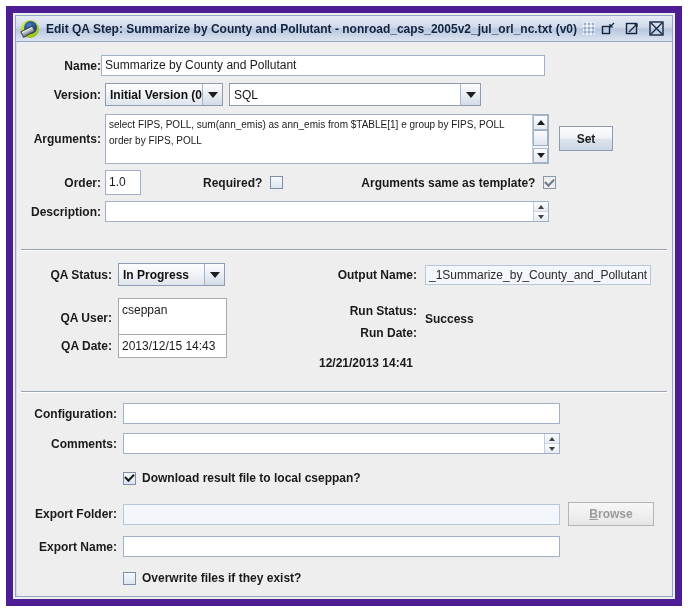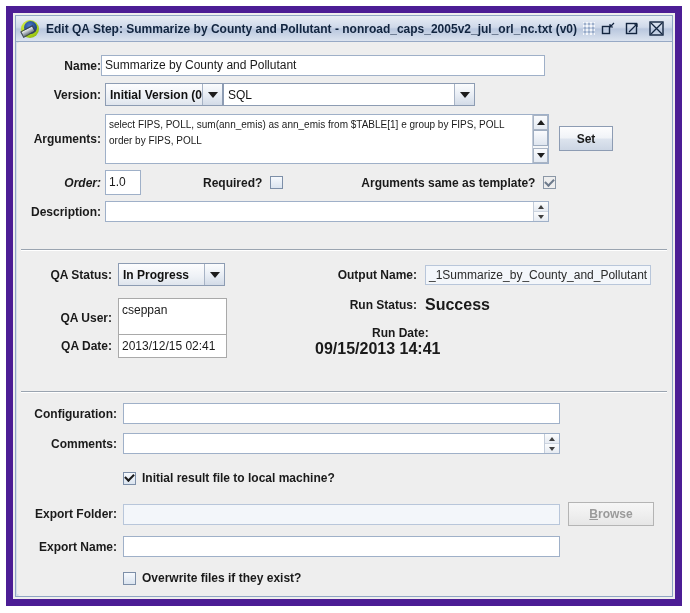--- a/index.html
+++ b/index.html
@@ -119,24 +119,25 @@
 
   .row { position: absolute; display: flex; align-items: center; }
   .lbl {
     font-size: 12px;
     font-weight: bold;
     color: #1a1a1a;
     text-align: right;
     white-space: nowrap;
   }
   .val {
-    font-size: 16px;
+    font-size: 12px;
     font-weight: bold;
     color: #1a1a1a;
     white-space: nowrap;
+    margin-top: 16px;
   }
 
   
   .tf {
     background: #ffffff;
     border: 1px solid #9fb0c8;
     box-sizing: border-box;
     font-family: "Liberation Sans", sans-serif;
     font-size: 12px;
     color: #1a1a1a;
@@ -365,21 +366,21 @@
     </div>
 
     <div class="row" style="left:0; top:40px; width:668px;">
       <div class="lbl" style="width:84px;">Version:</div>
       <div class="combo filled" style="width:118px; margin-left:4px;">
         <div class="ctext">Initial Version (0)</div>
         <div class="arrowbox">
             <div class="tri-down"></div>
           </div>
       </div>
-      <div class="combo" style="width:252px; ">
+      <div class="combo" style="width:252px; margin-left:6px;">
         <div class="ctext">SQL</div>
         <div class="arrowbox">
             <div class="tri-down"></div>
           </div>
       </div>
     </div>
 
     <div class="row" style="left:0; top:71px; width:668px; align-items:flex-start;">
       <div class="lbl" style="width:84px; padding-top:18px;">Arguments:</div>
       <div class="ta-wrap" style="width:444px; height:50px; margin-left:4px;">
@@ -395,21 +396,21 @@
               <div class="tri-down-s"></div>
             </div>
         </div>
       </div>
       <div class="btn" style="width:54px; height:25px; margin-left:10px; margin-top:12px;">
         <span>Set</span>
       </div>
     </div>
 
     <div class="row" style="left:0; top:127px; width:668px;">
-      <div class="lbl" style="width:84px;font-style:italic;">Order:</div>
+      <div class="lbl" style="width:84px;">Order:</div>
       <div class="tf" style="width:36px; height:25px; line-height:21px; margin-left:4px;">1.0</div>
       <div class="lbl" style="margin-left:62px;">Required?</div>
       <div class="cb" style="margin-left:8px;"></div>
       <div class="lbl" style="margin-left:78px;">Arguments same as template?</div>
       <div class="cb disabled checked" style="margin-left:8px;"></div>
     </div>
 
     <div class="row" style="left:0; top:158px; width:668px;">
       <div class="lbl" style="width:84px;">Description:</div>
       <div class="spin-wrap" style="width:444px; margin-left:4px;">
@@ -437,36 +438,36 @@
       </div>
     </div>
 
     <div class="row" style="left:0; top:255px;">
       <div class="lbl" style="width:95px;">QA User:</div>
       <div class="tf gray-border" style="width:109px; height:40px; line-height:20px; margin-left:6px;">cseppan</div>
     </div>
 
     <div class="row" style="left:0; top:291px;">
       <div class="lbl" style="width:95px;">QA Date:</div>
-      <div class="tf gray-border" style="width:109px; height:24px; line-height:20px; margin-left:6px;">2013/12/15 02:41</div>
+      <div class="tf gray-border" style="width:109px; height:24px; line-height:20px; margin-left:6px;">2013/12/15 14:43</div>
     </div>
 
     <div class="row" style="left:290px; top:222px;">
       <div class="lbl" style="width:110px;">Output Name:</div>
       <div class="tf readonly" style="width:226px; height:20px; line-height:16px; margin-left:8px;">_1Summarize_by_County_and_Pollutant</div>
     </div>
 
     <div class="row" style="left:290px; top:253px;">
       <div class="lbl" style="width:110px;">Run Status:</div>
       <div class="val" style="margin-left:8px;">Success</div>
     </div>
 
     <div class="row" style="left:290px; top:283px;flex-direction:column;">
       <div class="lbl" style="width:110px;">Run Date:</div>
-      <div class="val" style="margin-left:8px;">09/15/2013 14:41</div>
+      <div class="val" style="margin-left:8px;">12/21/2013 14:41</div>
     </div>
 
 
     <div class="sep" style="top:348px;"></div>
 
     <div class="row" style="left:0; top:360px; width:668px;">
       <div class="lbl" style="width:100px;">Configuration:</div>
       <div class="tf" style="width:437px; margin-left:6px;"></div>
     </div>
 
@@ -480,21 +481,21 @@
             </div>
           <div class="spin-b">
               <div class="tri-down-t"></div>
             </div>
         </div>
       </div>
     </div>
 
     <div class="row cb-row" style="left:106px; top:428px;">
       <div class="cb checked"></div>
-      <div class="lbl">Initial result file to local machine?</div>
+      <div class="lbl">Download result file to local cseppan?</div>
     </div>
 
     <div class="row" style="left:0; top:459px; width:668px;">
       <div class="lbl" style="width:100px;">Export Folder:</div>
       <div class="tf readonly" style="width:437px; margin-left:6px;"></div>
       <div class="btn disabled" style="width:86px; margin-left:8px;">
         <span><span class="mn">B</span><span></span>rowse</span>
       </div>
     </div>
 

